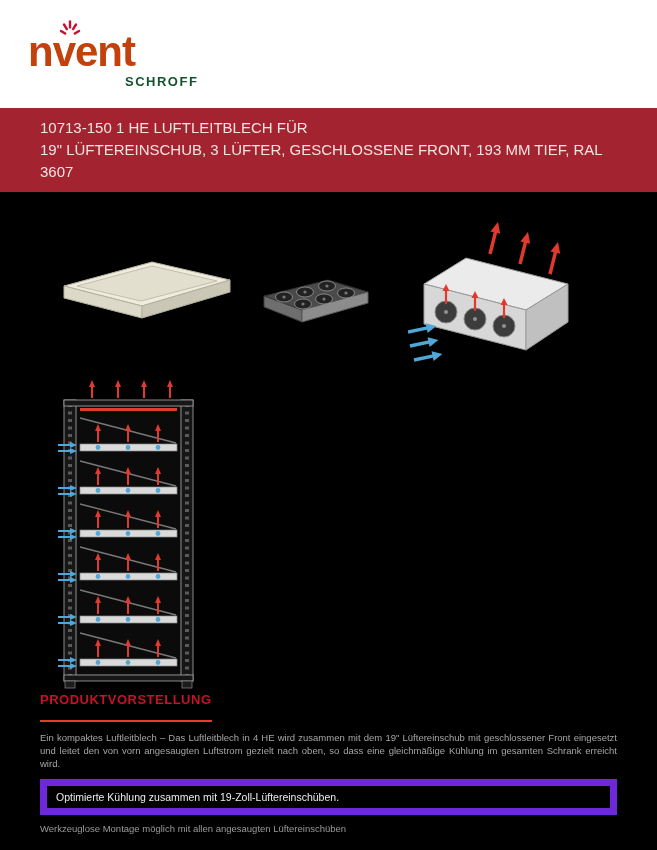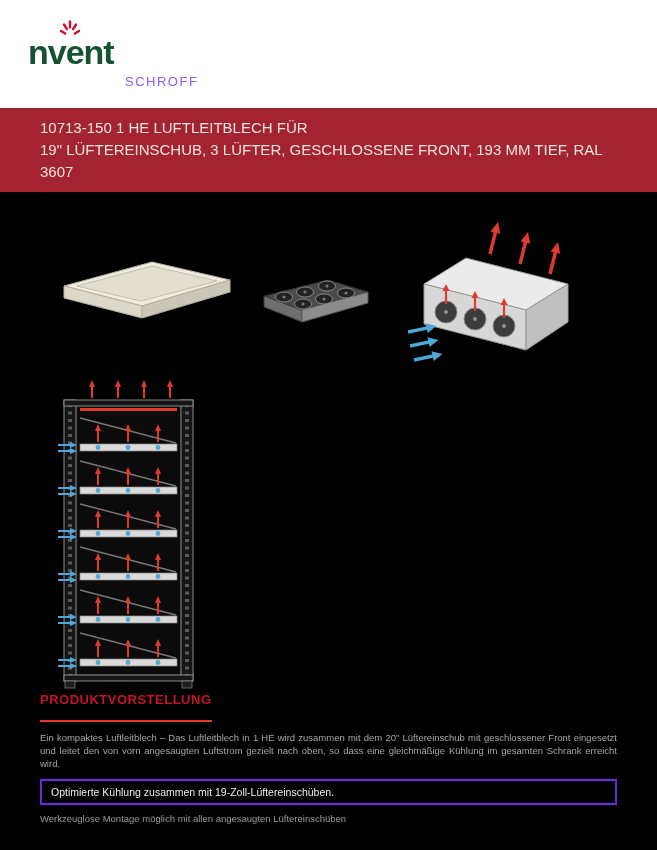--- a/index.html
+++ b/index.html
@@ -6,26 +6,26 @@
   html,body{margin:0;padding:0;background:#666;}
   .page{
     position:relative;width:657px;height:850px;margin:0 auto;
     background:#ffffff;overflow:hidden;
     font-family:"Liberation Sans",sans-serif;
   }
   
   .logo{position:absolute;left:28px;top:12px;}
   .spark{position:absolute;left:28px;top:4px;}
   .wordmark{
-    font-size:34px;font-weight:bold;color:#14532d;letter-spacing:-1px;
+    font-size:42px;font-weight:bold;color:#c2410c;letter-spacing:-1px;
     margin-top:18px;line-height:44px;
   }
   .subbrand{
     margin-left:97px;margin-top:0px;
-    color:#8b5cf6;font-size:13px;font-weight:normal;letter-spacing:1.5px;
+    color:#14532d;font-size:13px;font-weight:bold;letter-spacing:1.5px;
   }
   
   .banner{
     position:absolute;top:108px;left:0;right:0;height:88px;
     background:#A32430;box-sizing:border-box;padding:9px 24px 0 40px;
   }
   .banner .line{
     color:#F2E3DF;font-size:15px;line-height:22px;font-weight:400;
   }
   
@@ -39,21 +39,21 @@
     display:inline-block;margin:0 0 5px 0;
     font-size:13px;font-weight:bold;letter-spacing:.5px;color:#C41425;
     border-bottom:2px solid #E8392B;padding-bottom:13px;
   }
   .product .body{
     margin:4px 0 9px 0;color:#A6A6A6;font-size:9.5px;line-height:13px;
     text-align:justify;
   }
   .hbox{
     box-sizing:border-box;width:100%;
-    border:2px solid #6d28d9;color:#ECECEC;font-size:10.5px;
+    border:7px solid #6d28d9;color:#ECECEC;font-size:10.5px;
     padding:5px 9px;background:#000;
   }
   .product .foot{margin:8px 0 0 0;color:#9A9A9A;font-size:9.5px;}
 </style>
 </head>
 <body>
 
 <div class="page">
 
   <header>
@@ -196,21 +196,21 @@
         <use href="#rk-mod" y="77"></use>
         <use href="#rk-mod" y="120"></use>
         <use href="#rk-mod" y="163"></use>
         <use href="#rk-mod" y="206"></use>
         <use href="#rk-mod" y="249"></use>
       </g>
     </svg>
 
     <section class="product">
       <h2>PRODUKTVORSTELLUNG</h2>
-      <p class="body">Ein kompaktes Luftleitblech – Das Luftleitblech in 1 HE wird zusammen mit dem 20" Lüftereinschub mit geschlossener Front eingesetzt und leitet den von vorn angesaugten Luftstrom gezielt nach oben, so dass eine gleichmäßige Kühlung im gesamten Schrank erreicht wird.</p>
+      <p class="body">Ein kompaktes Luftleitblech – Das Luftleitblech in 4 HE wird zusammen mit dem 19" Lüftereinschub mit geschlossener Front eingesetzt und leitet den von vorn angesaugten Luftstrom gezielt nach oben, so dass eine gleichmäßige Kühlung im gesamten Schrank erreicht wird.</p>
       <div class="hbox">
         <span>Optimierte Kühlung zusammen mit 19-Zoll-Lüftereinschüben.</span>
       </div>
       <p class="foot">Werkzeuglose Montage möglich mit allen angesaugten Lüftereinschüben</p>
     </section>
 
   </div>
 </div>
 
 </body></html>

